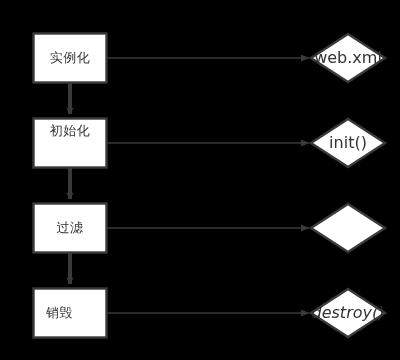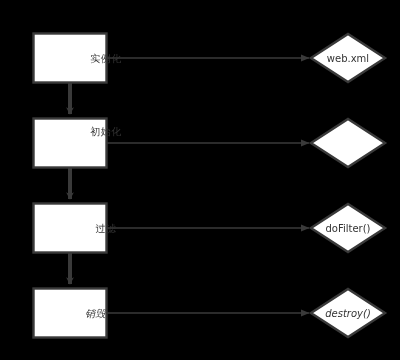--- a/index.html
+++ b/index.html
@@ -31,26 +31,25 @@
     position: absolute;
     display: flex;
     align-items: center;
     justify-content: center;
     text-align: center;
     color: #333333;
     pointer-events: none;
     line-height: 1.1;
   }
   .stage-label {
-    font-size: 10px;
+    font-size: 13px;
     letter-spacing: 0.5px;
-    padding-left: 36px;
   }
   .artifact-label {
-    font-size: 10px;
+    font-size: 16px;
     letter-spacing: 0px;
   }
 </style>
 </head>
 <body>
 
 <div id="diagram-root">
 
   <svg class="svg-layer" viewBox="0 0 400 360" xmlns="http://www.w3.org/2000/svg">
     <defs>
@@ -86,19 +85,19 @@
       <polygon points="311,58 348,34 385,58 348,82" fill="#ffffff" stroke="#3a3a3a" stroke-width="2.4" stroke-linejoin="miter"></polygon>
       <polygon points="311,143 348,119 385,143 348,167" fill="#ffffff" stroke="#3a3a3a" stroke-width="2.4" stroke-linejoin="miter"></polygon>
       <polygon points="311,228 348,204 385,228 348,252" fill="#ffffff" stroke="#3a3a3a" stroke-width="2.4" stroke-linejoin="miter"></polygon>
       <polygon points="311,313 348,289 385,313 348,337" fill="#ffffff" stroke="#3a3a3a" stroke-width="2.4" stroke-linejoin="miter"></polygon>
     </g>
   </svg>
 
   <div class="node-label stage-label" style="left:33px; top:33px; width:74px; height:50px;">实例化</div>
   <div class="node-label stage-label" style="left:33px; top:106px; width:74px; height:50px;">初始化</div>
   <div class="node-label stage-label" style="left:33px; top:203px; width:74px; height:50px;border-radius:10px;">过滤</div>
-  <div class="node-label stage-label" style="left:33px; top:288px; width:53px; height:50px;font-style:italic;">销毁</div>
+  <div class="node-label stage-label" style="left:33px; top:288px; width:53px; height:50px;">销毁</div>
 
   <div class="node-label artifact-label" style="left:311px; top:34px; width:74px; height:48px;">web.xml</div>
-  <div class="node-label artifact-label" style="left:311px; top:204px; width:74px; height:48px;">doFilter()</div>
+  <div class="node-label artifact-label" style="left:311px; top:119px; width:74px; height:48px;">init()</div>
   <div class="node-label artifact-label" style="left:311px; top:289px; width:74px; height:48px;font-style:italic;">destroy()</div>
 
 </div>
 
 </body></html>

